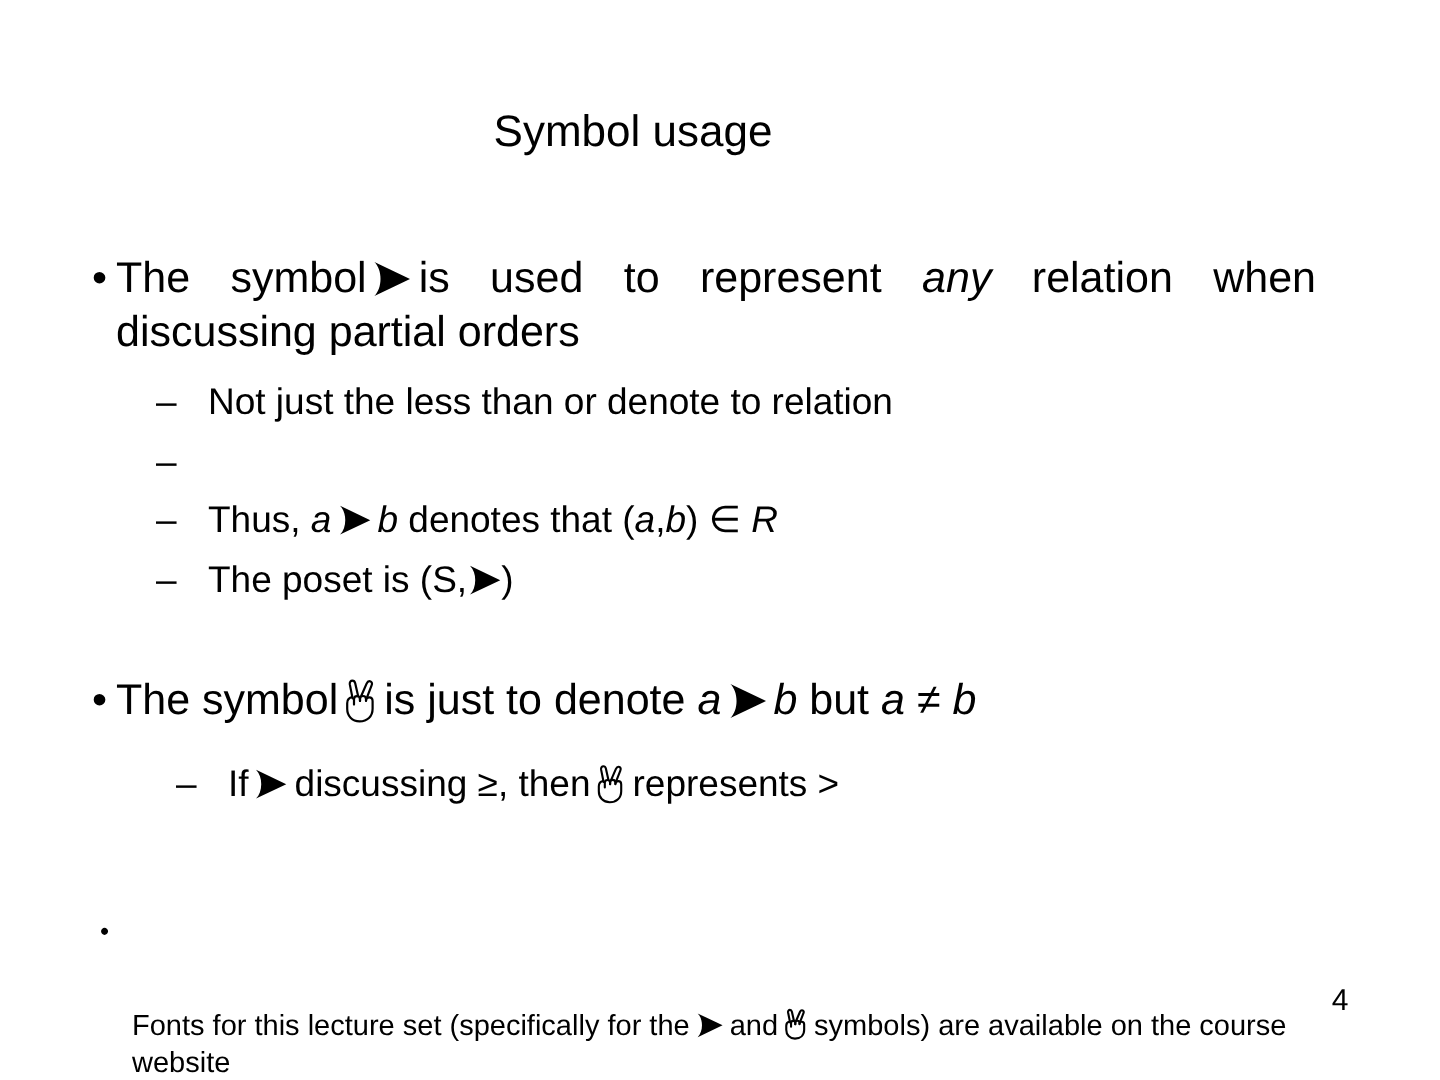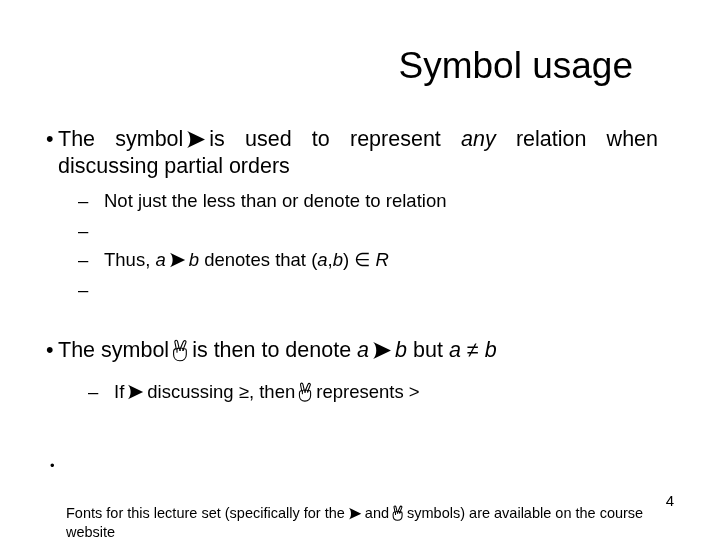--- a/index.html
+++ b/index.html
@@ -20,22 +20,22 @@
     position: absolute;
     inset: 0;
   }
 
   
   .title {
     position: absolute;
     left: 0;
     top: 46px;
     width: 633px;
-    text-align: right;
-    font-size: 37px;
+    text-align: center;
+    font-size: 22px;
     line-height: 40px;
     font-weight: normal;
     letter-spacing: 0px;
   }
 
   
   .bullet-l1 {
     position: absolute;
     display: block;
     font-size: 21.5px;
@@ -165,33 +165,36 @@
 
   <div class="bullet-l2" id="s3">
     <span class="dash">–</span>
     <span class="txt"><span>Thus,</span> <i>a</i><span class="gl arrow-md sp-l"><svg viewBox="0 0 20 19">
             <path d="M1.2 1.0 L19 9.5 L1.2 18.0 C5.3 14.0 5.3 5.0 1.2 1.0 Z" fill="#000"></path>
           </svg></span><i>b</i> <span>denotes that (</span><i>a</i><span>,</span><i>b</i><span>)</span> <span>∈</span> <i>R</i></span>
   </div>
 
   <div class="bullet-l2" id="s4">
     <span class="dash">–</span>
+    <span class="txt"><span>The poset is (</span><span>S</span><span>,</span><span class="gl arrow-md"><svg viewBox="0 0 20 19">
+            <path d="M1.2 1.0 L19 9.5 L1.2 18.0 C5.3 14.0 5.3 5.0 1.2 1.0 Z" fill="#000"></path>
+          </svg></span><span>)</span></span>
   </div>
 
   <div class="bullet-l1" id="b2">
     <span class="dot">•</span>
     <span class="txt" style="text-align:left"><span>The symbol</span><span class="gl hand-lg sp-l"><svg viewBox="0 0 17 23">
             <g fill="none" stroke="#000" stroke-width="1.1" stroke-linejoin="round" stroke-linecap="round">
               <path d="M4.3 10.2 L2.9 3.2 C2.7 2.0 3.4 1.3 4.2 1.3 C4.9 1.3 5.4 1.8 5.6 2.6 L7.0 8.8"></path>
               <path d="M8.6 9.0 L11.3 2.8 C11.8 1.7 12.6 1.4 13.3 1.7 C14.0 2.0 14.2 2.8 13.8 3.7 L11.4 9.9"></path>
               <path d="M4.0 9.6 C2.6 9.9 1.6 10.9 1.6 12.6 L1.6 15.4 C1.6 19.0 4.0 21.7 7.8 21.7 C11.6 21.7 14.3 19.3 14.3 15.4 L14.3 11.6 C14.3 10.4 13.6 9.7 12.6 9.7 C11.7 9.7 11.0 10.3 11.0 11.4"></path>
               <path d="M11.0 11.4 L11.0 10.6 C11.0 9.6 10.4 9.0 9.5 9.0 C8.6 9.0 8.0 9.6 8.0 10.6 L8.0 11.5"></path>
               <path d="M8.0 11.5 L8.0 10.7 C8.0 9.7 7.4 9.1 6.5 9.1 C5.6 9.1 5.0 9.7 5.0 10.7 L5.0 13.3"></path>
             </g>
-          </svg></span><span>is then to denote</span> <i>a</i><span class="gl arrow-lg sp-l"><svg viewBox="0 0 20 19">
+          </svg></span><span>is just to denote</span> <i>a</i><span class="gl arrow-lg sp-l"><svg viewBox="0 0 20 19">
             <path d="M1.2 1.0 L19 9.5 L1.2 18.0 C5.3 14.0 5.3 5.0 1.2 1.0 Z" fill="#000"></path>
           </svg></span><i>b</i> <span>but</span> <i>a</i> <span>≠</span> <i>b</i></span>
   </div>
 
   <div class="bullet-l2" id="s5">
     <span class="dash">–</span>
     <span class="txt"><span>If</span><span class="gl arrow-md sp-l"><svg viewBox="0 0 20 19">
             <path d="M1.2 1.0 L19 9.5 L1.2 18.0 C5.3 14.0 5.3 5.0 1.2 1.0 Z" fill="#000"></path>
           </svg></span><span>discussing ≥, then</span><span class="gl hand-md sp-l"><svg viewBox="0 0 17 23">
             <g fill="none" stroke="#000" stroke-width="1.2" stroke-linejoin="round" stroke-linecap="round">

